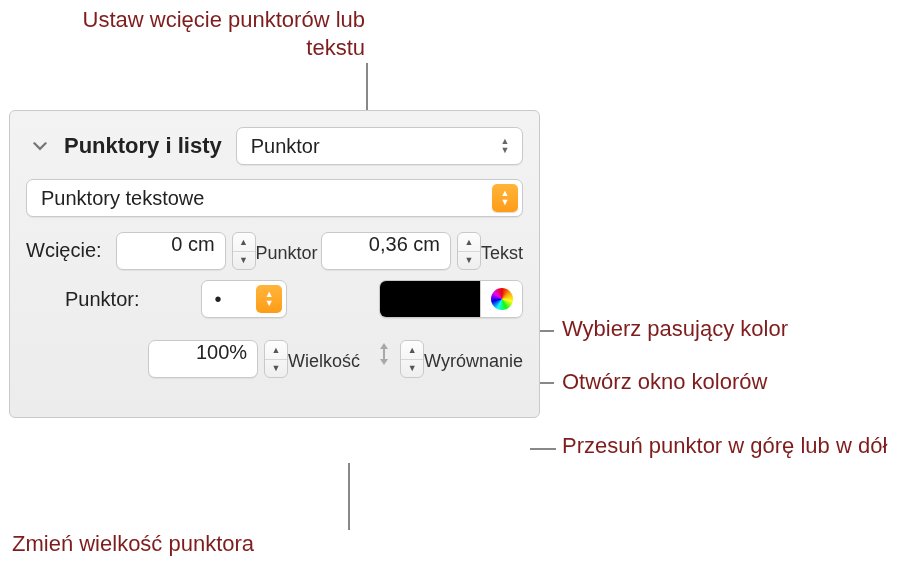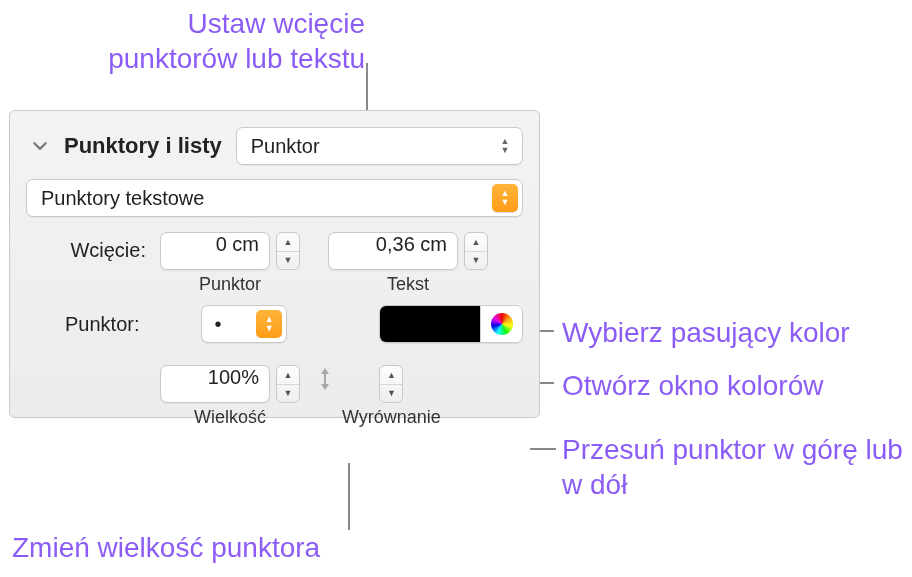--- a/index.html
+++ b/index.html
@@ -10,22 +10,22 @@
     height: 577px;
     font-family: -apple-system, "Helvetica Neue", Arial, sans-serif;
     font-size: 20px;
     color: #222;
     background: #fff;
     position: relative;
   }
   
   .callout {
     position: absolute;
-    font-size: 28px;
-    color: #8b5cf6;
+    font-size: 22px;
+    color: #7f1d1d;
     line-height: 1.25;
   }
   .callout.right { text-align: left; }
   .callout.top   { text-align: right; }
   .callout.bot   { }
 
   
   .line { position: absolute; background: #888; }
   .line.h { height: 1.5px; }
   .line.v { width: 1.5px; }
@@ -187,21 +187,21 @@
     color: #999;
     font-size: 22px;
   }
 
   
   #row2 { margin-top: 4px; }
   #row3 { margin-top: 15px; display: flex; align-items: flex-start; }
   #row4 { margin-top: 10px; display: flex; align-items: center; gap: 48px; }
   #row5 { margin-top: 22px; display: flex; align-items: flex-start; }
 
-  .fieldcol { display: flex; flex-direction: column; align-items: center; }
+  .fieldcol { display: flex; flex-direction: row; align-items: center; }
   .lbl-left { width: 120px; text-align: right; font-size: 20px; margin-right: 14px; padding-top: 7px; }
 </style>
 </head>
 <body>
 
 <div class="callout top" style="left:60px;top:6px;width:305px;">Ustaw wcięcie punktorów lub tekstu</div>
 <div class="line v" style="left:366px;top:63px;height:170px;"></div>
 <div class="brace" style="left:203px;top:234px;width:326px;"></div>
 
 <div class="callout right" style="left:562px;top:315px;">Wybierz pasujący kolor</div>

